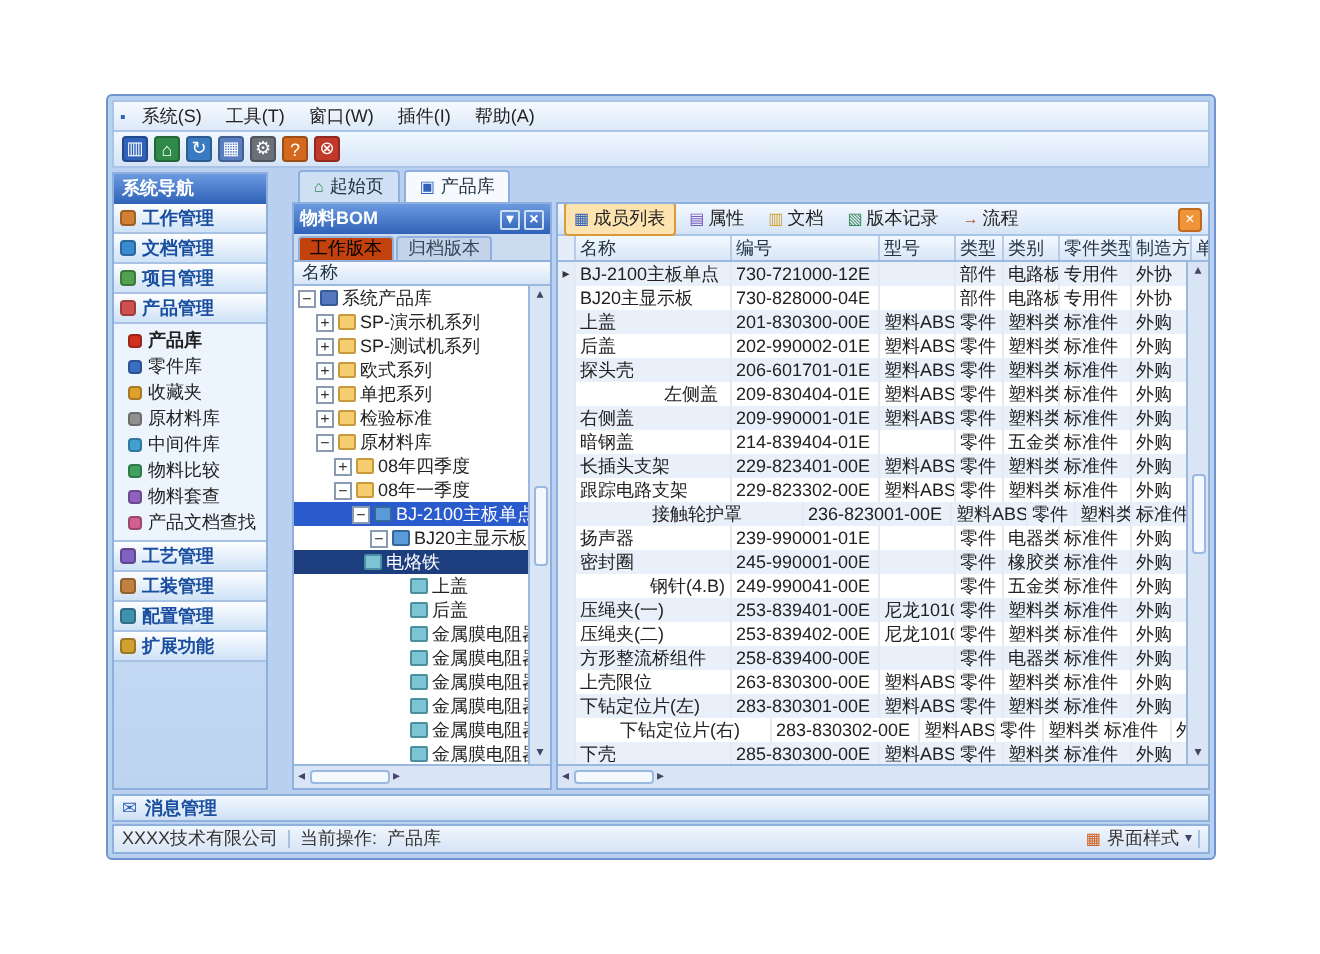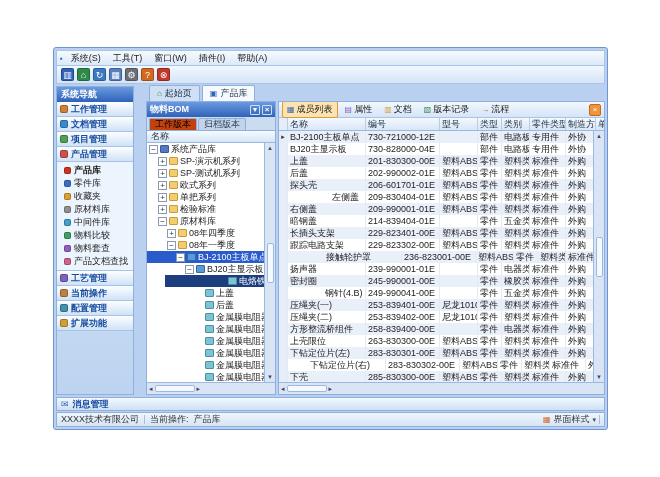--- a/index.html
+++ b/index.html
@@ -156,21 +156,21 @@
               <span class="dot" style="background: rgb(208, 96, 144);"></span>
               <span>产品文档查找</span>
             </div>
           </div>
           <div class="side-section">
             <span class="side-ic" style="background: rgb(128, 96, 192);"></span>
             <span>工艺管理</span>
           </div>
           <div class="side-section">
             <span class="side-ic" style="background: rgb(192, 128, 64);"></span>
-            <span>当前操作</span>
+            <span>工装管理</span>
           </div>
           <div class="side-section">
             <span class="side-ic" style="background: rgb(64, 144, 176);"></span>
             <span>配置管理</span>
           </div>
           <div class="side-section">
             <span class="side-ic" style="background: rgb(208, 160, 48);"></span>
             <span>扩展功能</span>
           </div>
         </div>
@@ -253,21 +253,21 @@
                 <div class="tree-row selected" style="padding-left: 29px;">
                   <span class="toggle">−</span>
                   <span class="t-icon i-assembly"></span>
                   <span>BJ-2100主板单点</span>
                 </div>
                 <div class="tree-row" style="padding-left: 38px;">
                   <span class="toggle">−</span>
                   <span class="t-icon i-assembly"></span>
                   <span>BJ20主显示板</span>
                 </div>
-                <div class="tree-row focused" style="padding-left: 52px; margin-left: 18px;">
+                <div class="tree-row focused" style="padding-left: 24px;">
                   <span class="tspacer"></span>
                   <span class="t-icon i-part"></span>
                   <span>电烙铁</span>
                 </div>
                 <div class="tree-row" style="padding-left: 47px;">
                   <span class="tspacer"></span>
                   <span class="t-icon i-part"></span>
                   <span>上盖</span>
                 </div>
                 <div class="tree-row" style="padding-left: 47px;">

